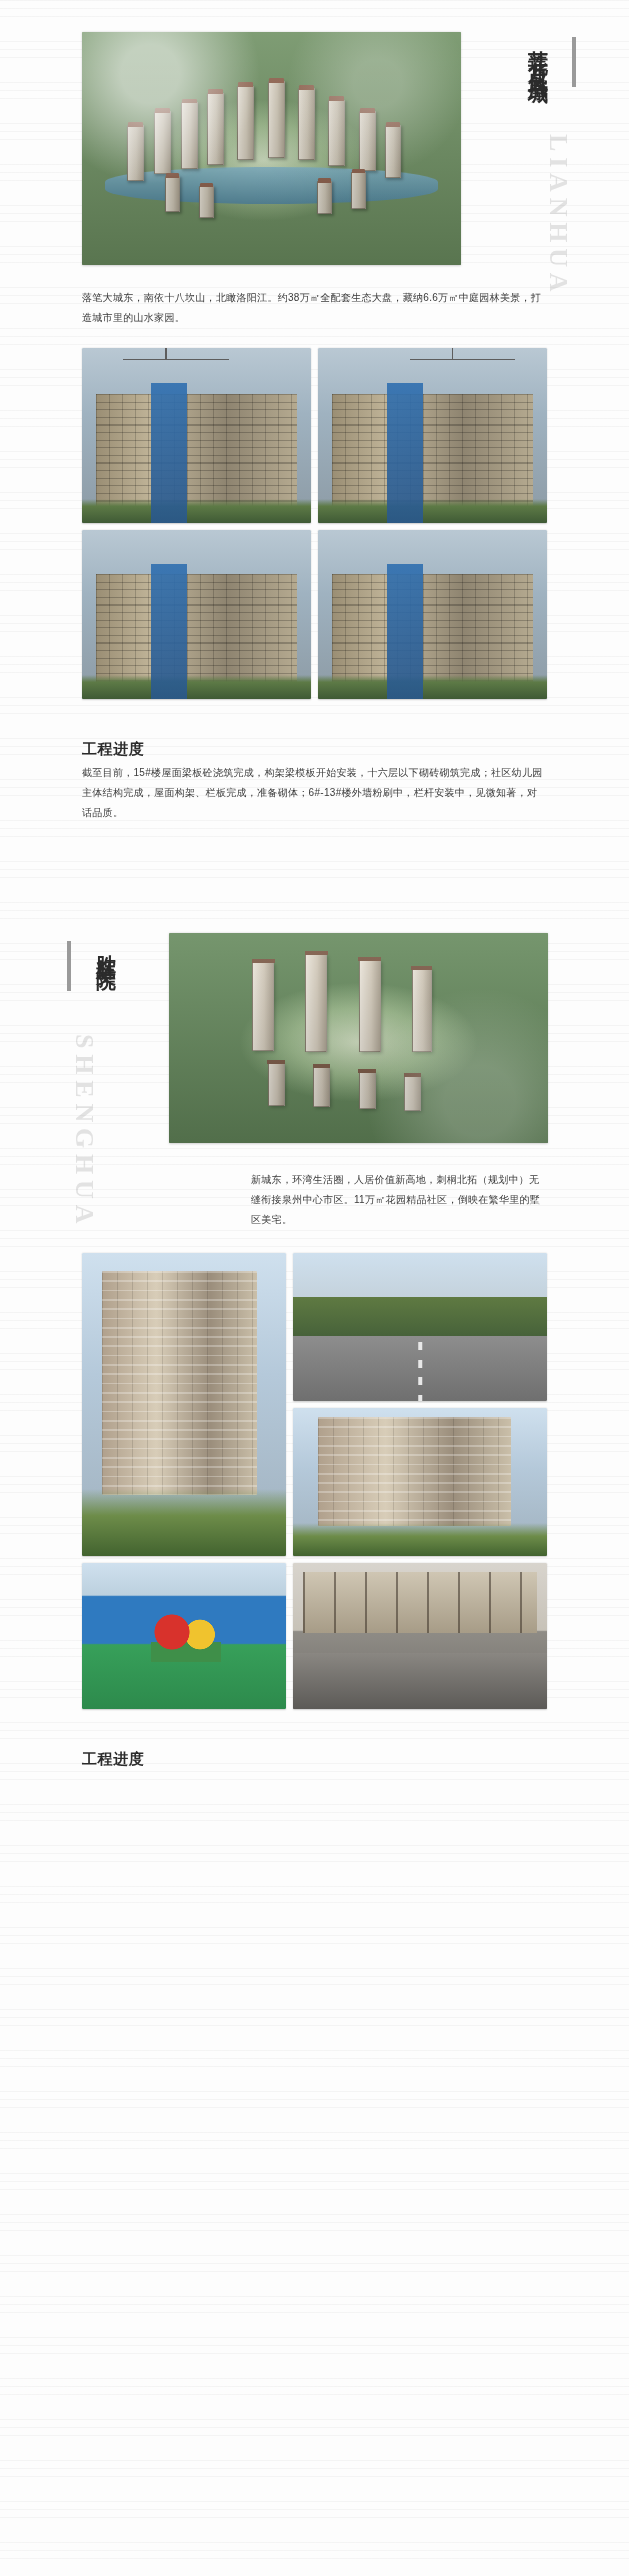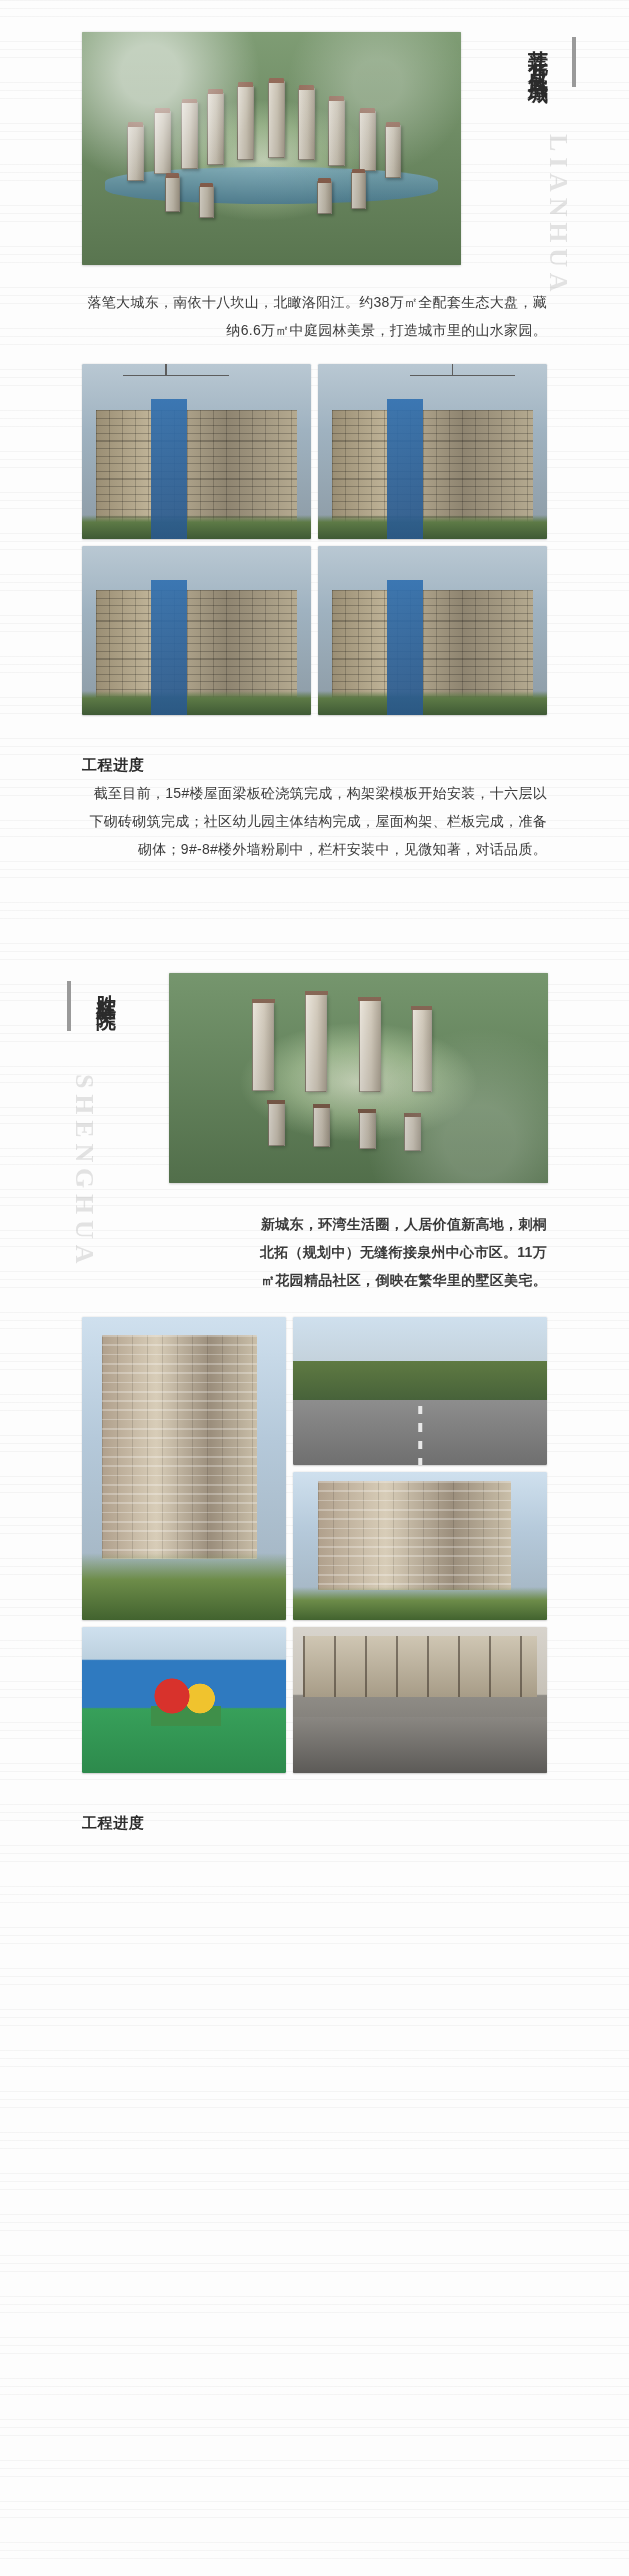--- a/index.html
+++ b/index.html
@@ -135,29 +135,27 @@
     letter-spacing: 5.8px;
     color: rgba(120,120,120,0.20);
     writing-mode: vertical-rl;
     font-weight: bold;
     font-family: "Liberation Serif", serif;
   }
 
   
   .para {
     margin: 0 82px;
-    font-size: 14px;
+    font-size: 10px;
     line-height: 2.0;
     color: #3a3a3a;
     letter-spacing: 0.3px;
-    text-align: right;
   }
   .para.indent-right {
     margin-left: 251px;
-    font-weight: bold;
   }
 
   
   .grid {
     margin: 0 82px;
     display: grid;
     gap: 7px;
   }
   .g1 { grid-template-columns: 1fr 1fr; }
   .photo {
@@ -429,21 +427,21 @@
       <div class="photo ph-constr" style="height:169px">
         <div class="ph-tree"></div>
       </div>
       <div class="photo ph-constr" style="height:169px">
         <div class="ph-tree"></div>
       </div>
     </div>
 
     <div style="height:41px"></div>
     <div class="prog-title">工程进度</div>
-    <p class="para">截至目前，15#楼屋面梁板砼浇筑完成，构架梁模板开始安装，十六层以下砌砖砌筑完成；社区幼儿园主体结构完成，屋面构架、栏板完成，准备砌体；9#-8#楼外墙粉刷中，栏杆安装中，见微知著，对话品质。</p>
+    <p class="para">截至目前，15#楼屋面梁板砼浇筑完成，构架梁模板开始安装，十六层以下砌砖砌筑完成；社区幼儿园主体结构完成，屋面构架、栏板完成，准备砌体；6#-13#楼外墙粉刷中，栏杆安装中，见微知著，对话品质。</p>
 
     <div style="height:87px"></div>
 
     <div class="sec2-header">
       <div class="sec2-title">
         <div class="v-rule-left"></div>
         <div class="v-title">胜辉美院</div>
       </div>
       <div class="ghost-letters-2">SHENGHUA</div>
 

